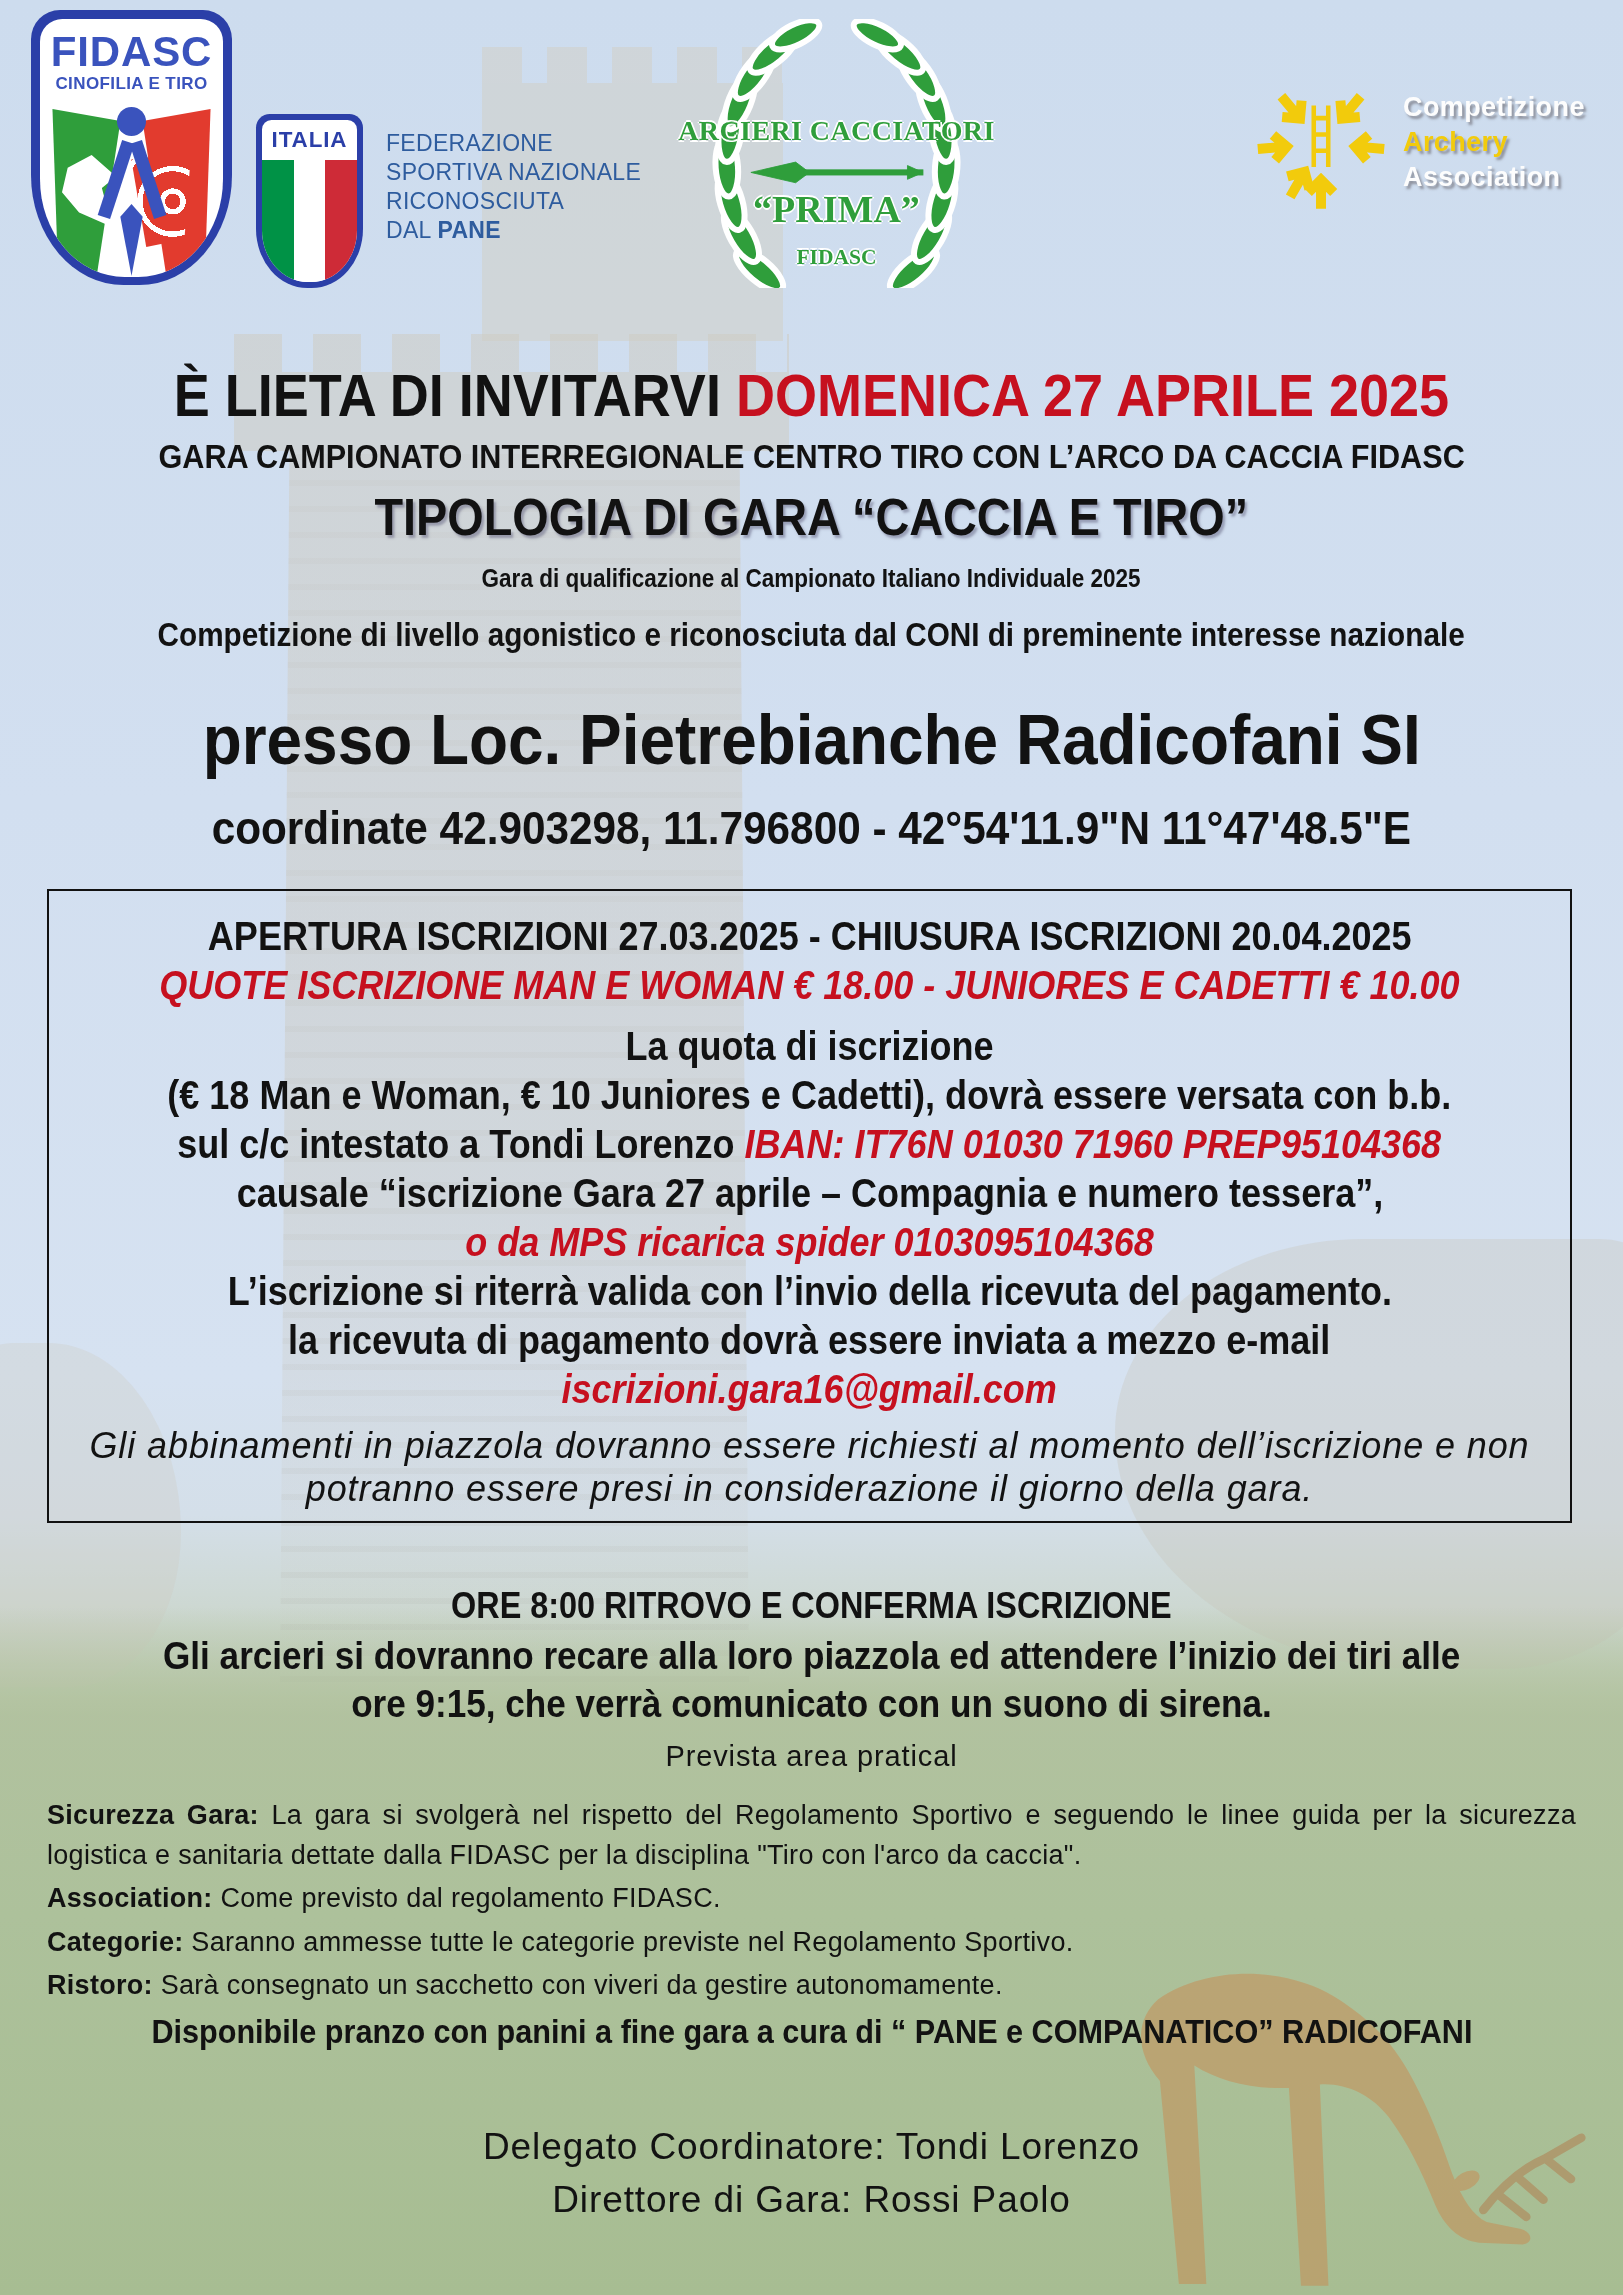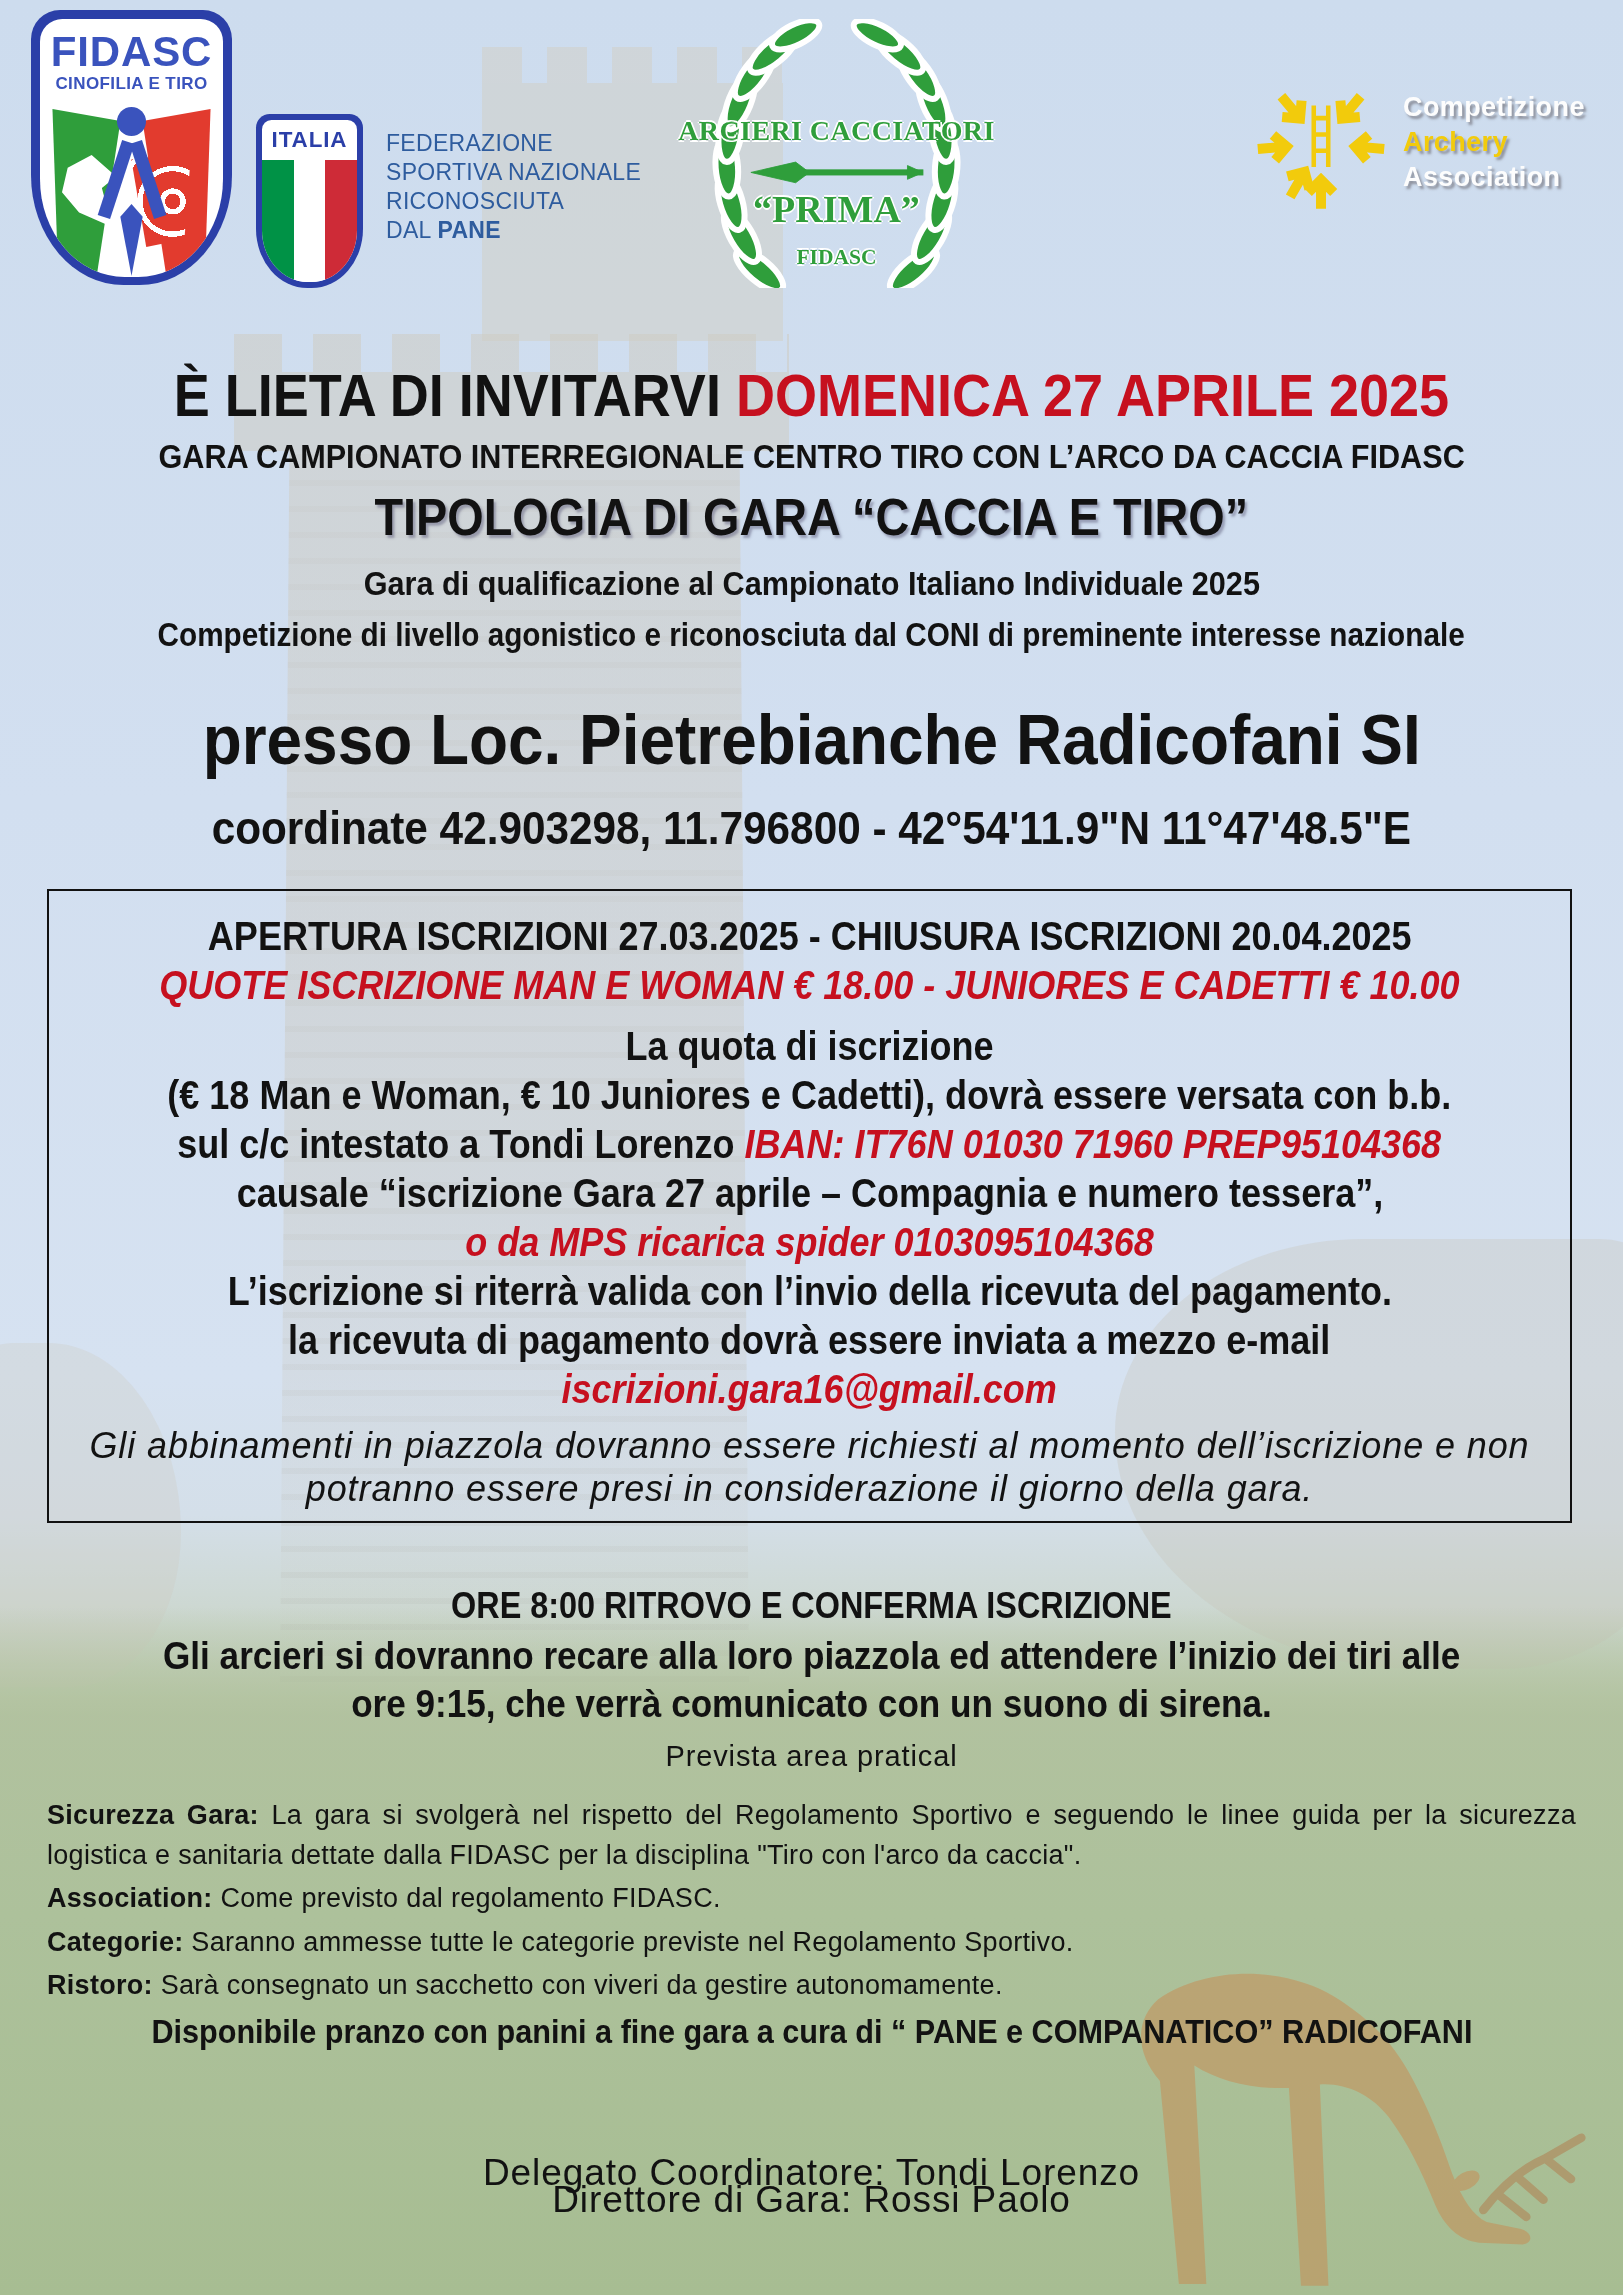--- a/index.html
+++ b/index.html
@@ -195,21 +195,21 @@
 
   <div class="line" style="top:361px;font-size:60px;font-weight:700;">
     <span class="sqz"><span>È LIETA DI INVITARVI </span><span class="red">DOMENICA 27 APRILE 2025</span></span>
   </div>
   <div class="line b" style="top:437px;font-size:34px;">
     <span class="sqz">GARA CAMPIONATO INTERREGIONALE CENTRO TIRO CON L’ARCO DA CACCIA FIDASC</span>
   </div>
   <div class="line b shadowed" style="top:487px;font-size:52px;">
     <span class="sqz">TIPOLOGIA DI GARA “CACCIA E TIRO”</span>
   </div>
-  <div class="line b" style="top:564px;font-size:34px;">
+  <div class="line b" style="top:564px;font-size:25px;">
     <span class="sqz">Gara di qualificazione al Campionato Italiano Individuale 2025</span>
   </div>
   <div class="line b" style="top:616px;font-size:33px;">
     <span class="sqz">Competizione di livello agonistico e riconosciuta dal CONI di preminente interesse nazionale</span>
   </div>
   <div class="line b" style="top:699px;font-size:71px;">
     <span class="sqz">presso Loc. Pietrebianche Radicofani SI</span>
   </div>
   <div class="line b" style="top:800px;font-size:47px;">
     <span class="sqz">coordinate 42.903298, 11.796800 - 42°54'11.9"N 11°47'48.5"E</span>
@@ -247,21 +247,21 @@
     <p><b>Sicurezza Gara:</b><span> La gara si svolgerà nel rispetto del Regolamento Sportivo e seguendo le linee guida per la sicurezza logistica e sanitaria dettate dalla FIDASC per la disciplina "Tiro con l'arco da caccia".</span></p>
     <p><b>Association:</b><span> Come previsto dal regolamento FIDASC.</span></p>
     <p><b>Categorie:</b><span> Saranno ammesse tutte le categorie previste nel Regolamento Sportivo.</span></p>
     <p><b>Ristoro:</b><span> Sarà consegnato un sacchetto con viveri da gestire autonomamente.</span></p>
   </div>
 
   <div class="line b" style="top:2012px;font-size:34px;">
     <span class="sqz">Disponibile pranzo con panini a fine gara a cura di “ PANE e COMPANATICO” RADICOFANI</span>
   </div>
 
-  <div class="line footer-line" style="top:2126px;margin-top:26px;">
+  <div class="line footer-line" style="top:2126px;">
     <span>Delegato Coordinatore: Tondi Lorenzo</span>
   </div>
   <div class="line footer-line" style="top:2179px;">
     <span>Direttore di Gara: Rossi Paolo</span>
   </div>
 
 </div>
 
 
 </body></html>

